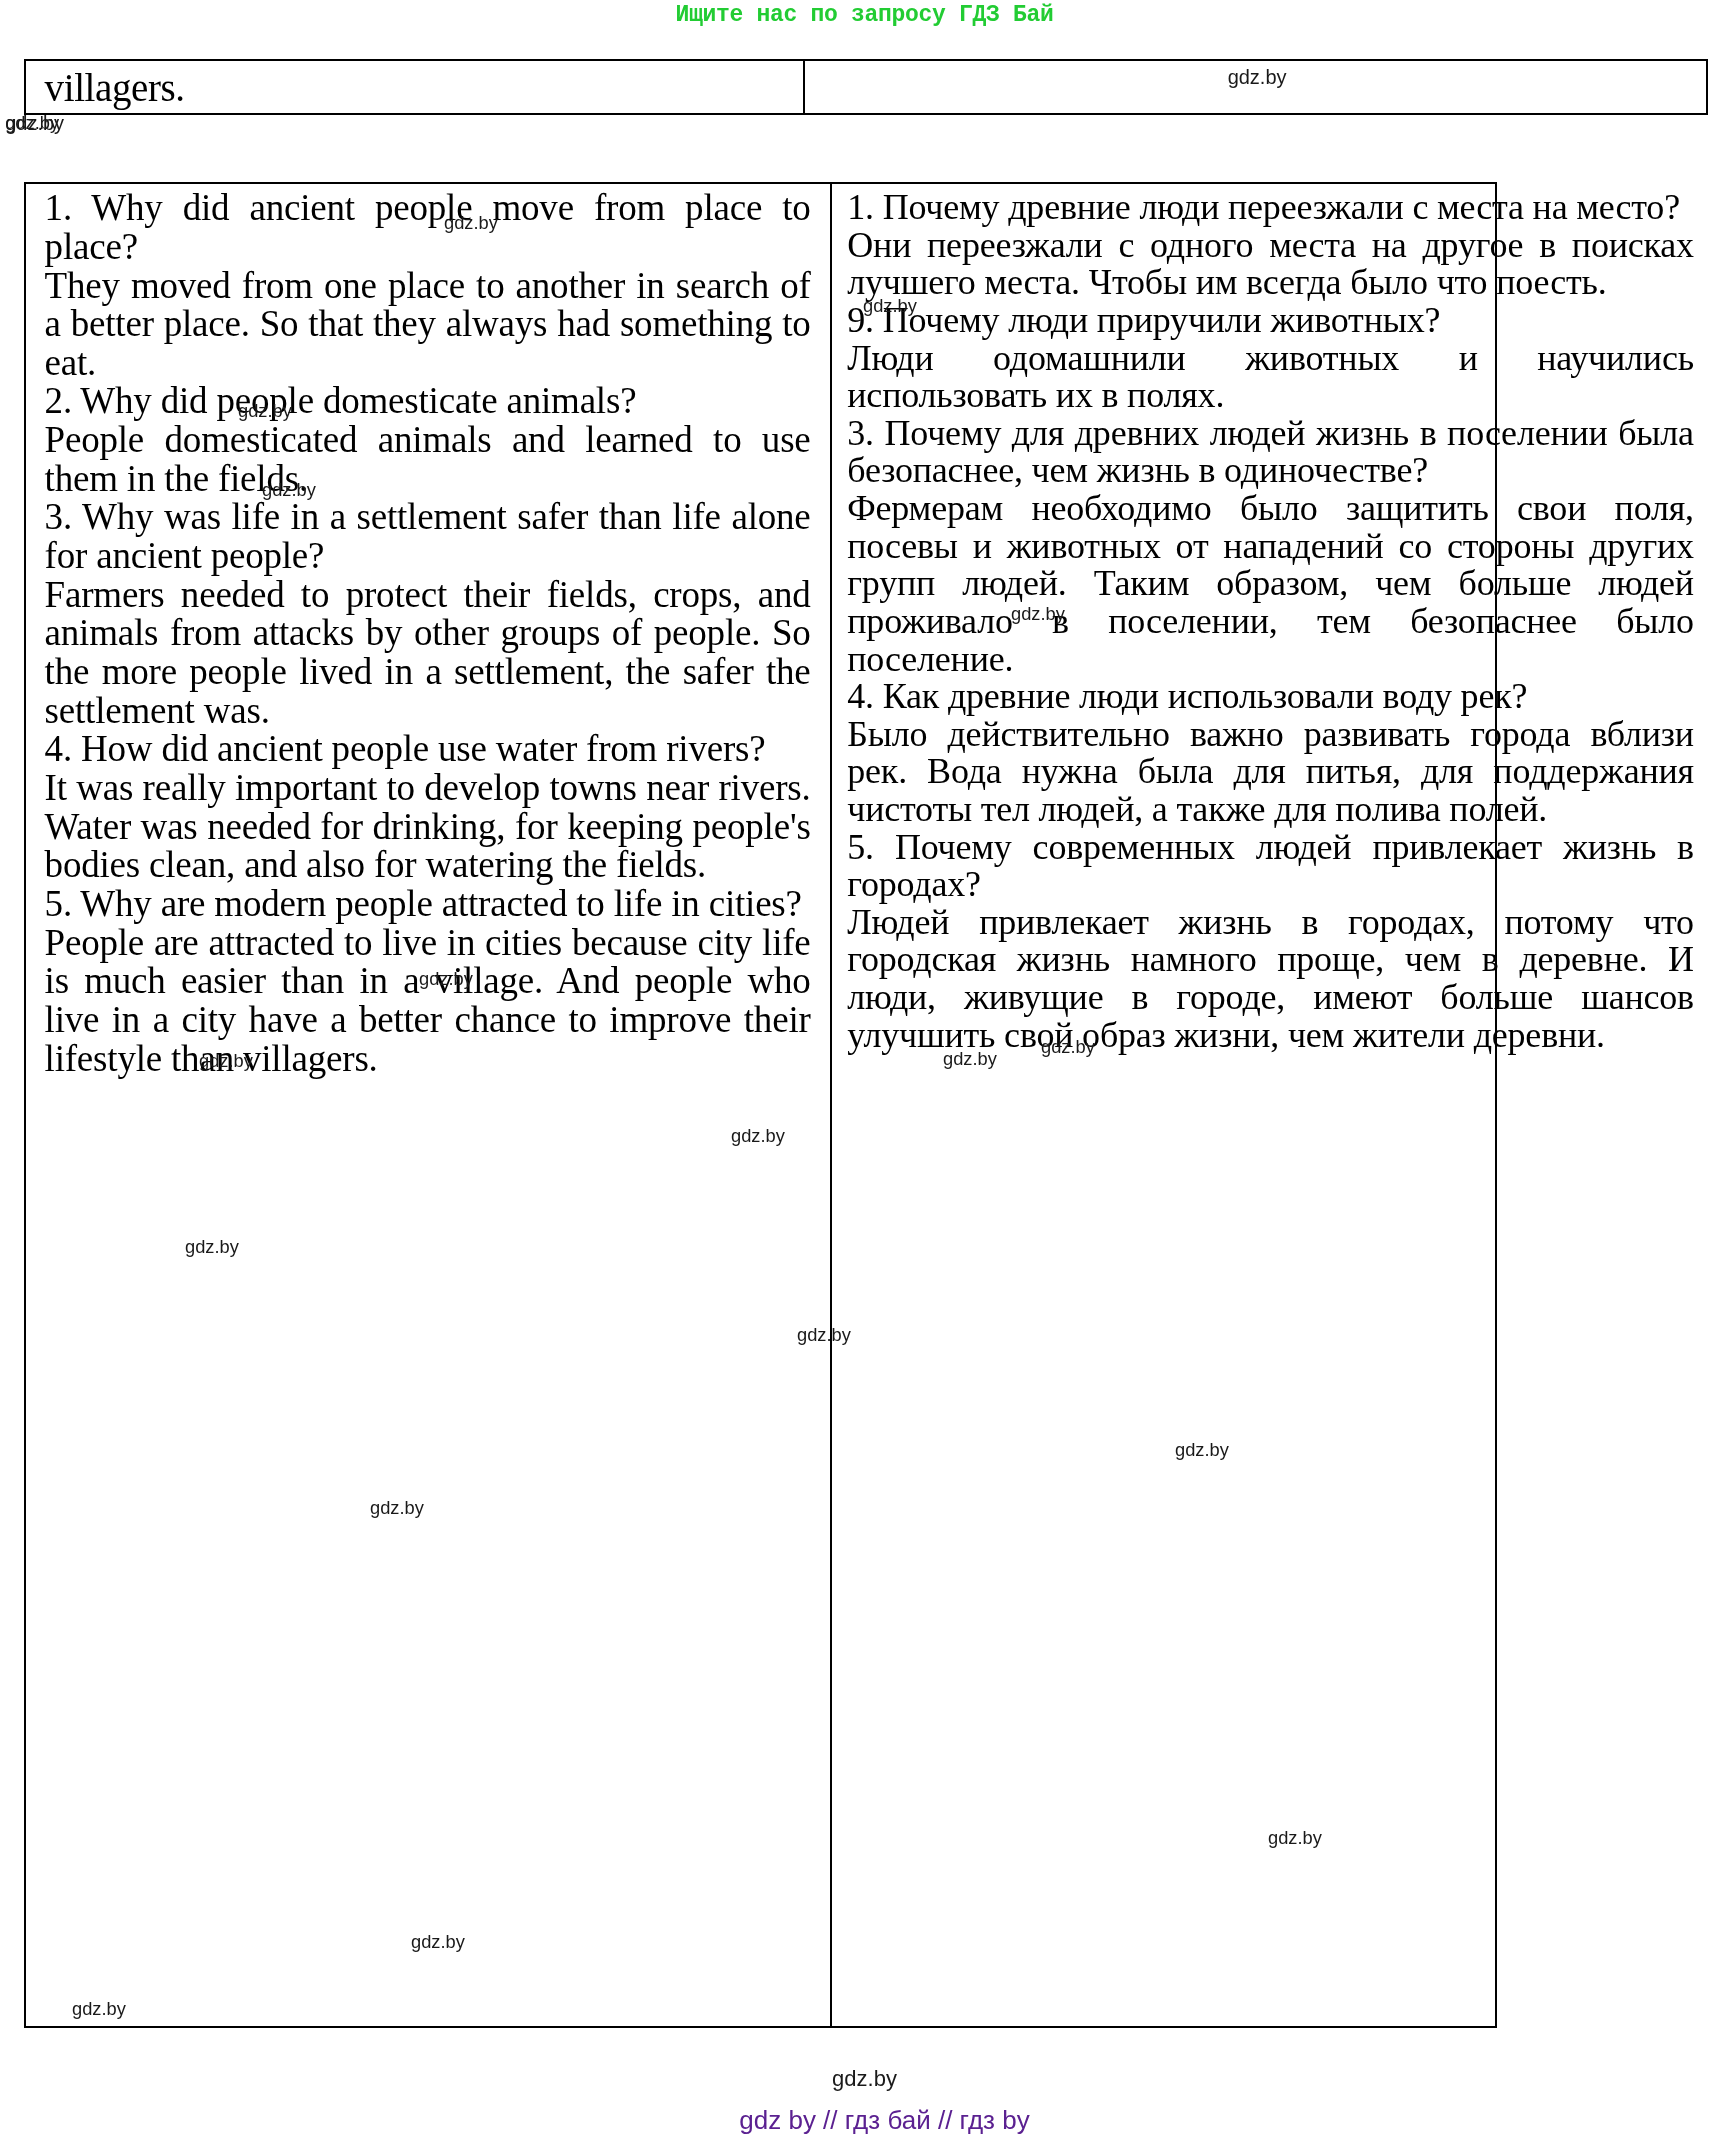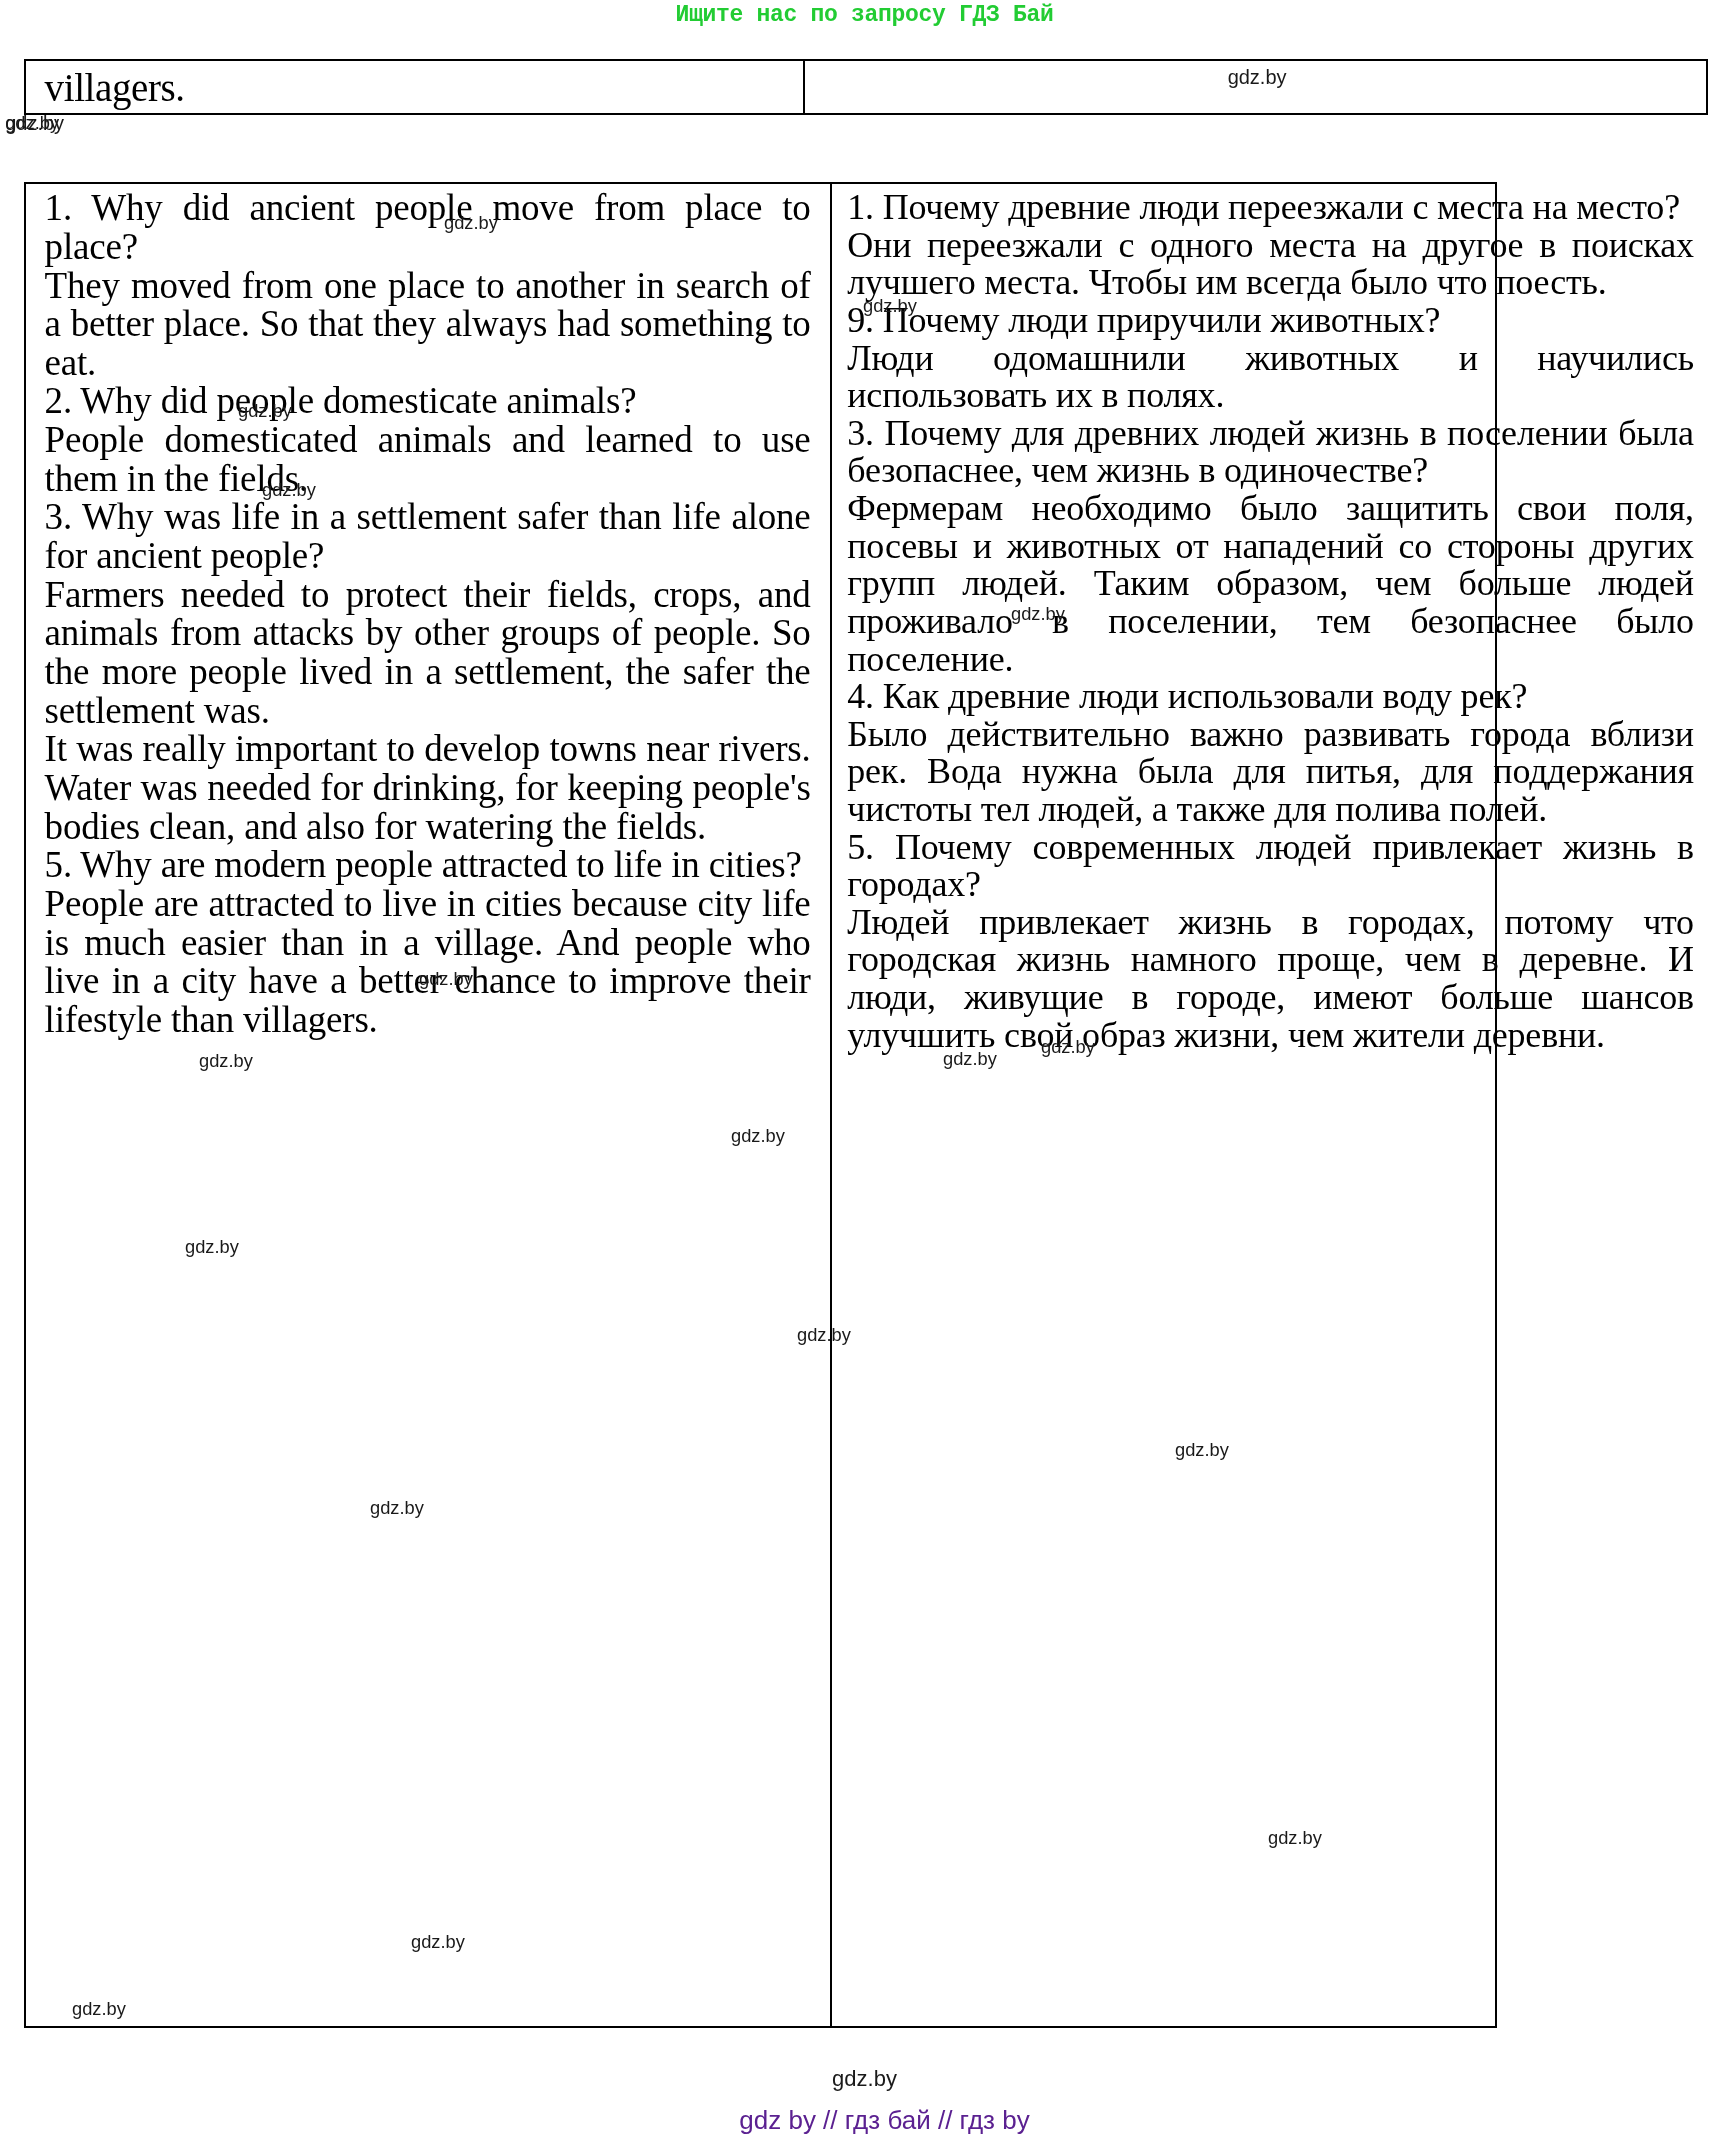--- a/index.html
+++ b/index.html
@@ -161,20 +161,21 @@
 <div class="tbl" id="main-table">
   <div class="vdiv"></div>
 
   <div class="col col-left">
     <p class="para">1. Why did ancient people move from place to place?</p>
     <p class="para">They moved from one place to another in search of a better place. So that they always had something to eat.</p>
     <p class="para">2. Why did people domesticate animals?</p>
     <p class="para">People domesticated animals and learned to use them in the fields.</p>
     <p class="para">3. Why was life in a settlement safer than life alone for ancient people?</p>
     <p class="para">Farmers needed to protect their fields, crops, and animals from attacks by other groups of people. So the more people lived in a settlement, the safer the settlement was.</p>
+    <p class="para">4. How did ancient people use water from rivers?</p>
     <p class="para">It was really important to develop towns near rivers. Water was needed for drinking, for keeping people's bodies clean, and also for watering the fields.</p>
     <p class="para">5. Why are modern people attracted to life in cities?</p>
     <p class="para">People are attracted to live in cities because city life is much easier than in a village. And people who live in a city have a better chance to improve their lifestyle than villagers.</p>
   </div>
 
   <div class="col col-right">
     <p class="para">1. Почему древние люди переезжали с места на место?</p>
     <p class="para">Они переезжали с одного места на другое в поисках лучшего места. Чтобы им всегда было что поесть.</p>
     <p class="para">9. Почему люди приручили животных?</p>
     <p class="para">Люди одомашнили животных и научились использовать их в полях.</p>

